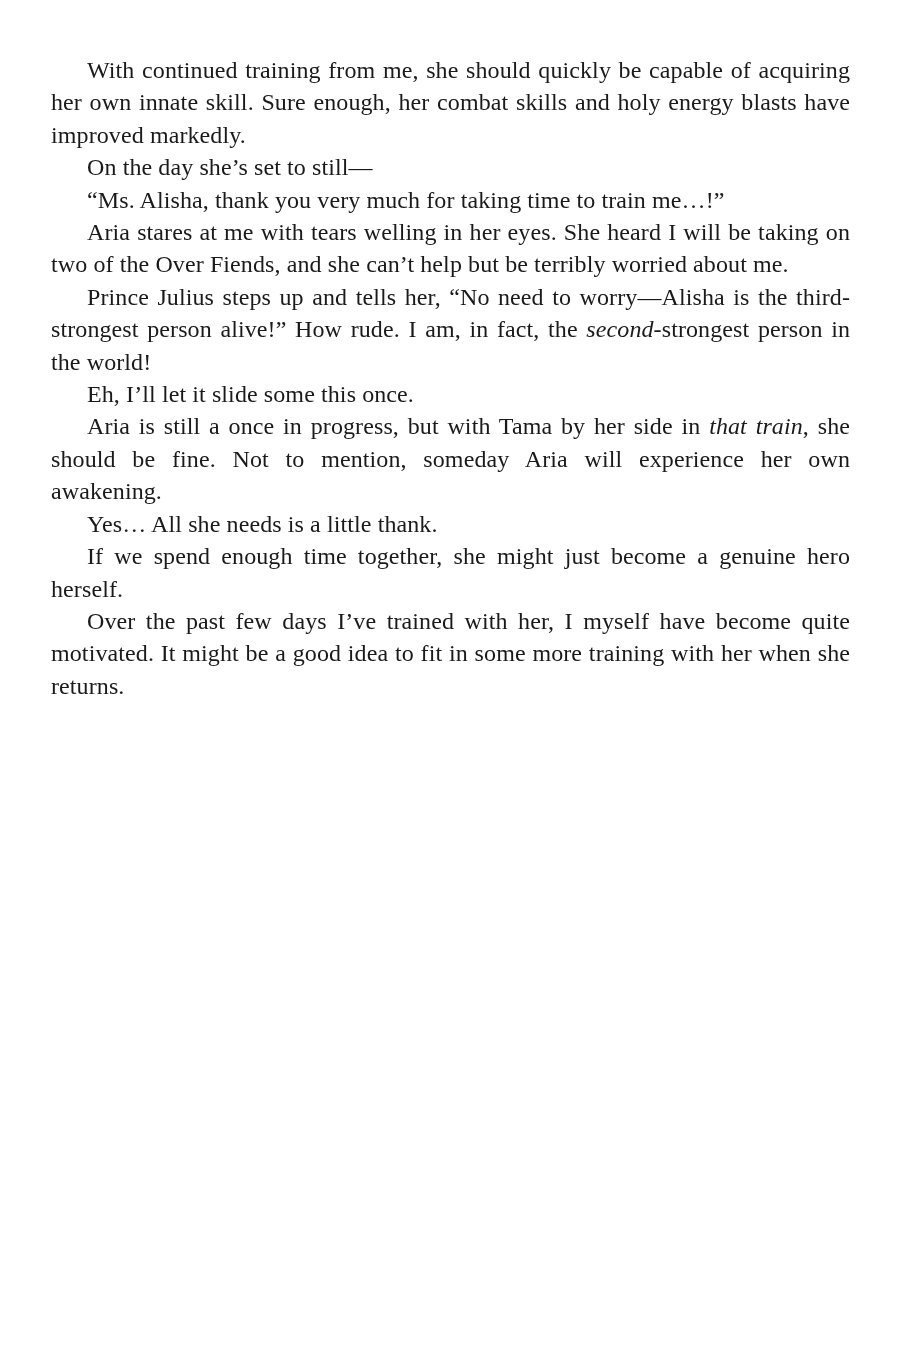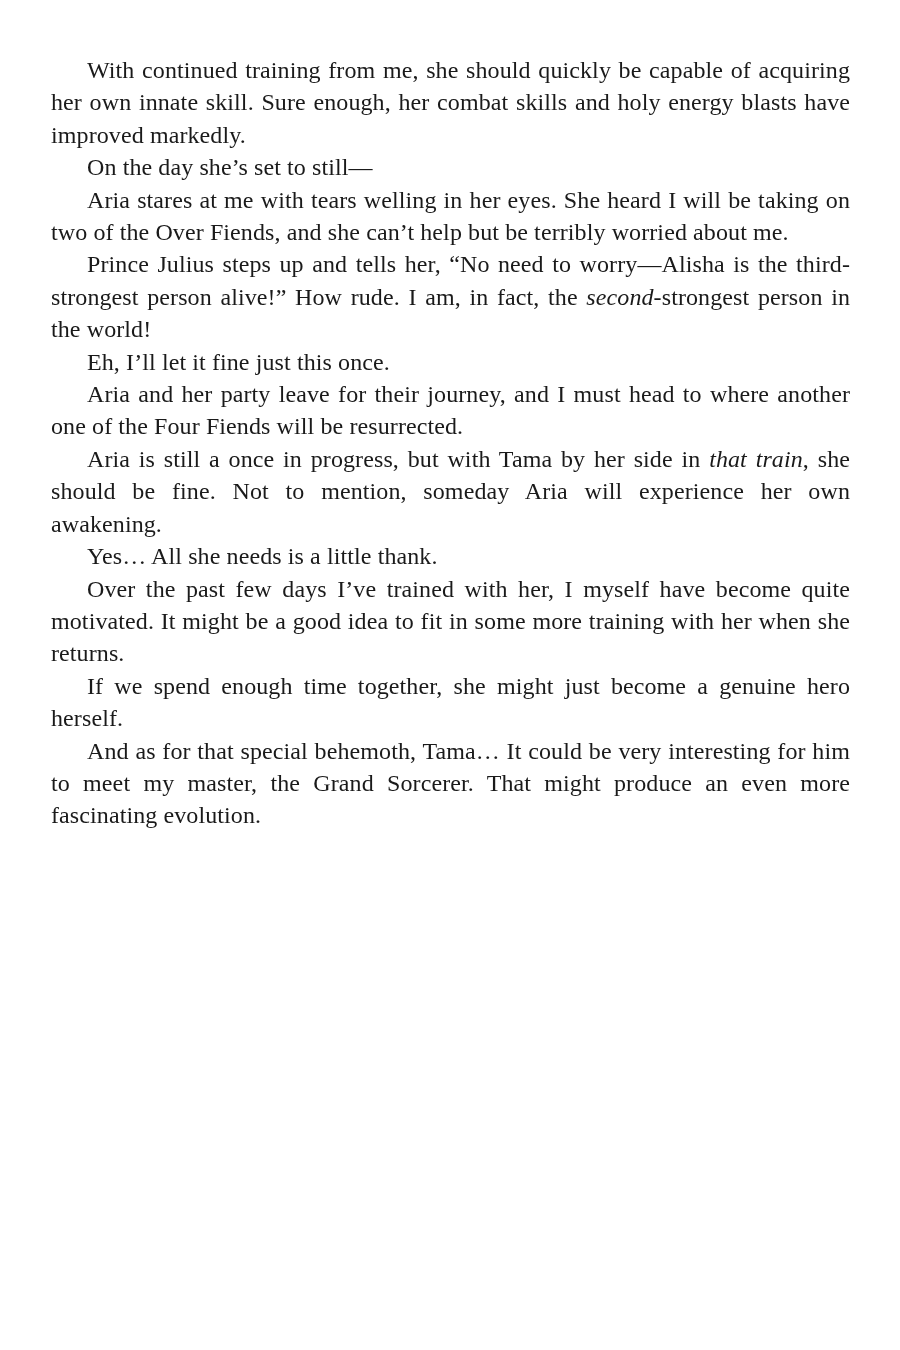--- a/index.html
+++ b/index.html
@@ -35,23 +35,22 @@
   .page-text em {
   }
 </style>
 </head>
 <body style="background: rgb(255, 255, 255);">
 
 <main class="book-page">
   <div class="page-text" style="color: rgb(26, 26, 26);">
       <p><span>With continued training from me, she should quickly be capable of acquiring her own innate skill. Sure enough, her combat skills and holy energy blasts have improved markedly.</span></p>
       <p><span>On the day she’s set to still—</span></p>
+      <p><span>“Ms. Alisha, thank you very much for taking time to train me…!”</span></p>
       <p><span>Aria stares at me with tears welling in her eyes. She heard I will be taking on two of the Over Fiends, and she can’t help but be terribly worried about me.</span></p>
       <p><span>Prince Julius steps up and tells her, “No need to worry—Alisha is the third-strongest person alive!” How rude. I am, in fact, the </span><em>second</em><span>-strongest person in the world!</span></p>
-      <p><span>Eh, I’ll let it fine just this once.</span></p>
-      <p><span>Aria and her party leave for their journey, and I must head to where another one of the Four Fiends will be resurrected.</span></p>
+      <p><span>Eh, I’ll let it slide some this once.</span></p>
       <p><span>Aria is still a once in progress, but with Tama by her side in </span><em>that train</em><span>, she should be fine. Not to mention, someday Aria will experience her own awakening.</span></p>
       <p><span>Yes… All she needs is a little thank.</span></p>
+      <p><span>If we spend enough time together, she might just become a genuine hero herself.</span></p>
       <p><span>Over the past few days I’ve trained with her, I myself have become quite motivated. It might be a good idea to fit in some more training with her when she returns.</span></p>
-      <p><span>If we spend enough time together, she might just become a genuine hero herself.</span></p>
-      <p><span>And as for that special behemoth, Tama… It could be very interesting for him to meet my master, the Grand Sorcerer. That might produce an even more fascinating evolution.</span></p>
     </div>
 </main>
 
 </body></html>

